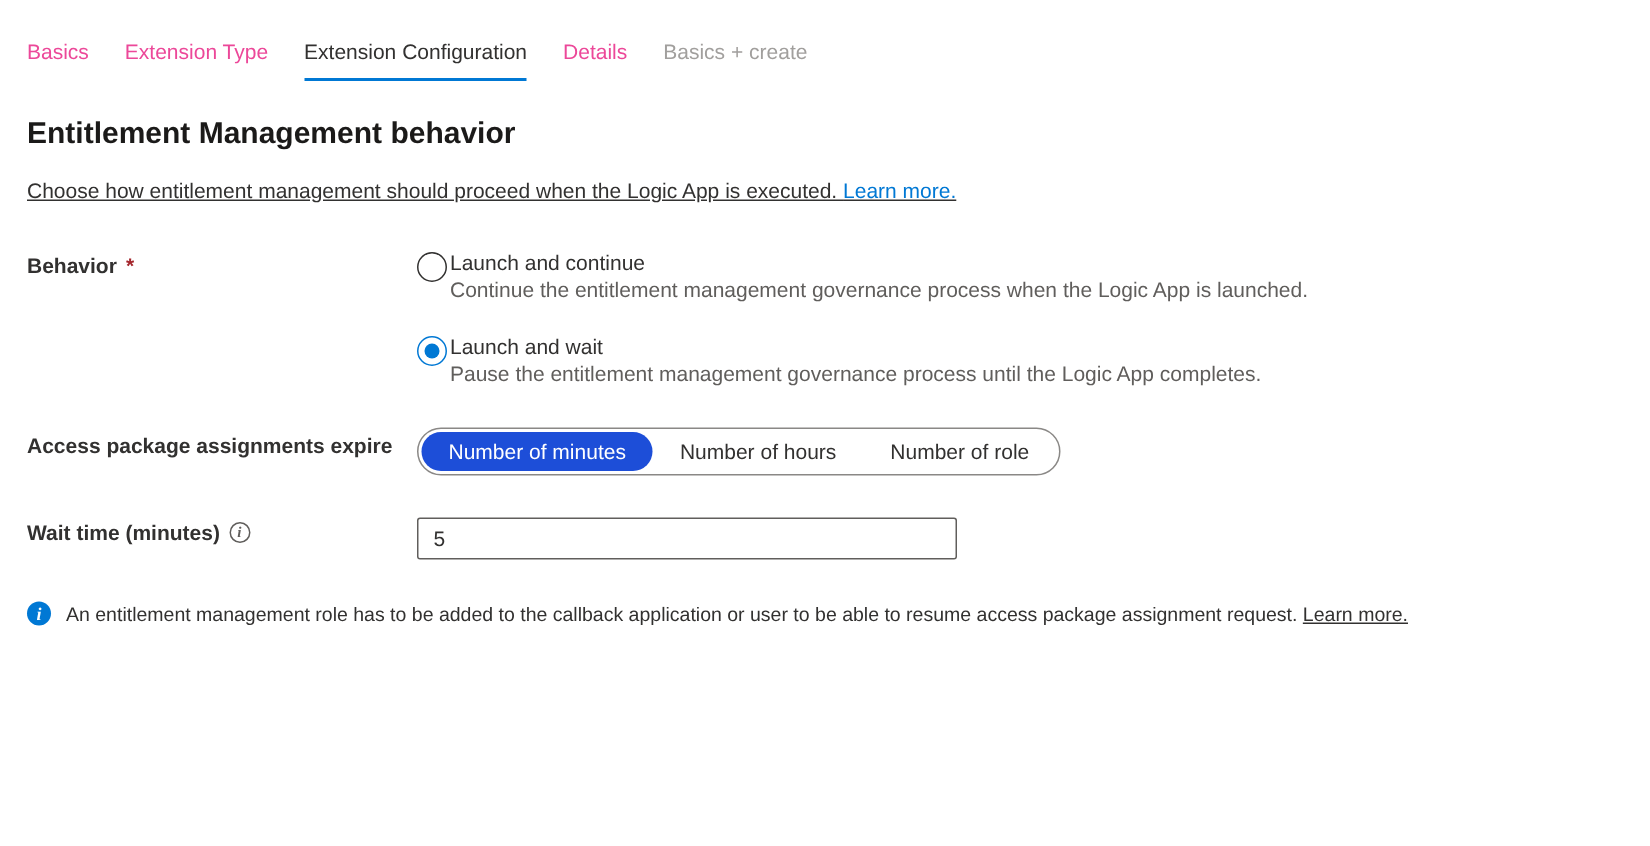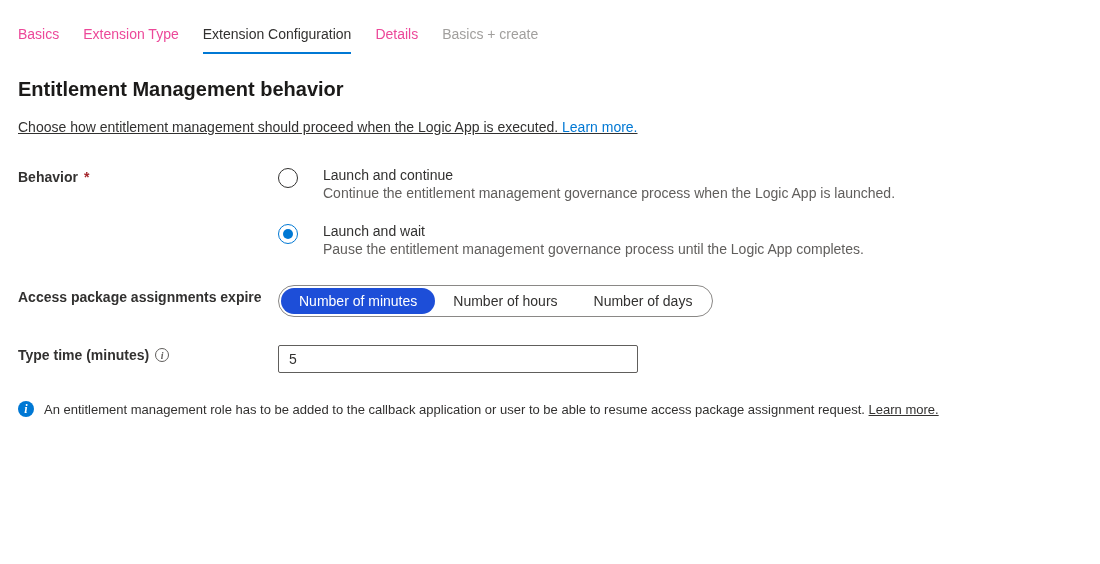--- a/index.html
+++ b/index.html
@@ -88,21 +88,21 @@
       flex: 1;
     }
     .radio-group {
       display: flex;
       flex-direction: column;
       gap: 22px;
     }
     .radio-item {
       display: flex;
       align-items: flex-start;
-      gap: 25px;
+      gap: 2px;
       cursor: pointer;
     }
     .radio-circle {
       width: 20px;
       height: 20px;
       border: 1px solid #323130;
       border-radius: 50%;
       flex-shrink: 0;
       position: relative;
       margin-top: 1px;
@@ -239,28 +239,28 @@
     </div>
   </div>
 </div>
 
 <div class="form-row">
   <div class="form-label" style="line-height:1.5;">Access package assignments expire</div>
   <div class="form-control">
     <div class="pill-group">
       <div class="pill selected">Number of minutes</div>
       <div class="pill">Number of hours</div>
-      <div class="pill">Number of days</div>
+      <div class="pill">Number of role</div>
     </div>
   </div>
 </div>
 
 <div class="form-row">
   <div class="form-label">
-    <span>Type time (minutes)</span>
+    <span>Wait time (minutes)</span>
     <span class="info-icon">i</span>
   </div>
   <div class="form-control">
     <input type="text" class="text-input" value="5" style="">
   </div>
 </div>
 
 <div class="info-box">
   <span class="info-badge">i</span>
   <span>

